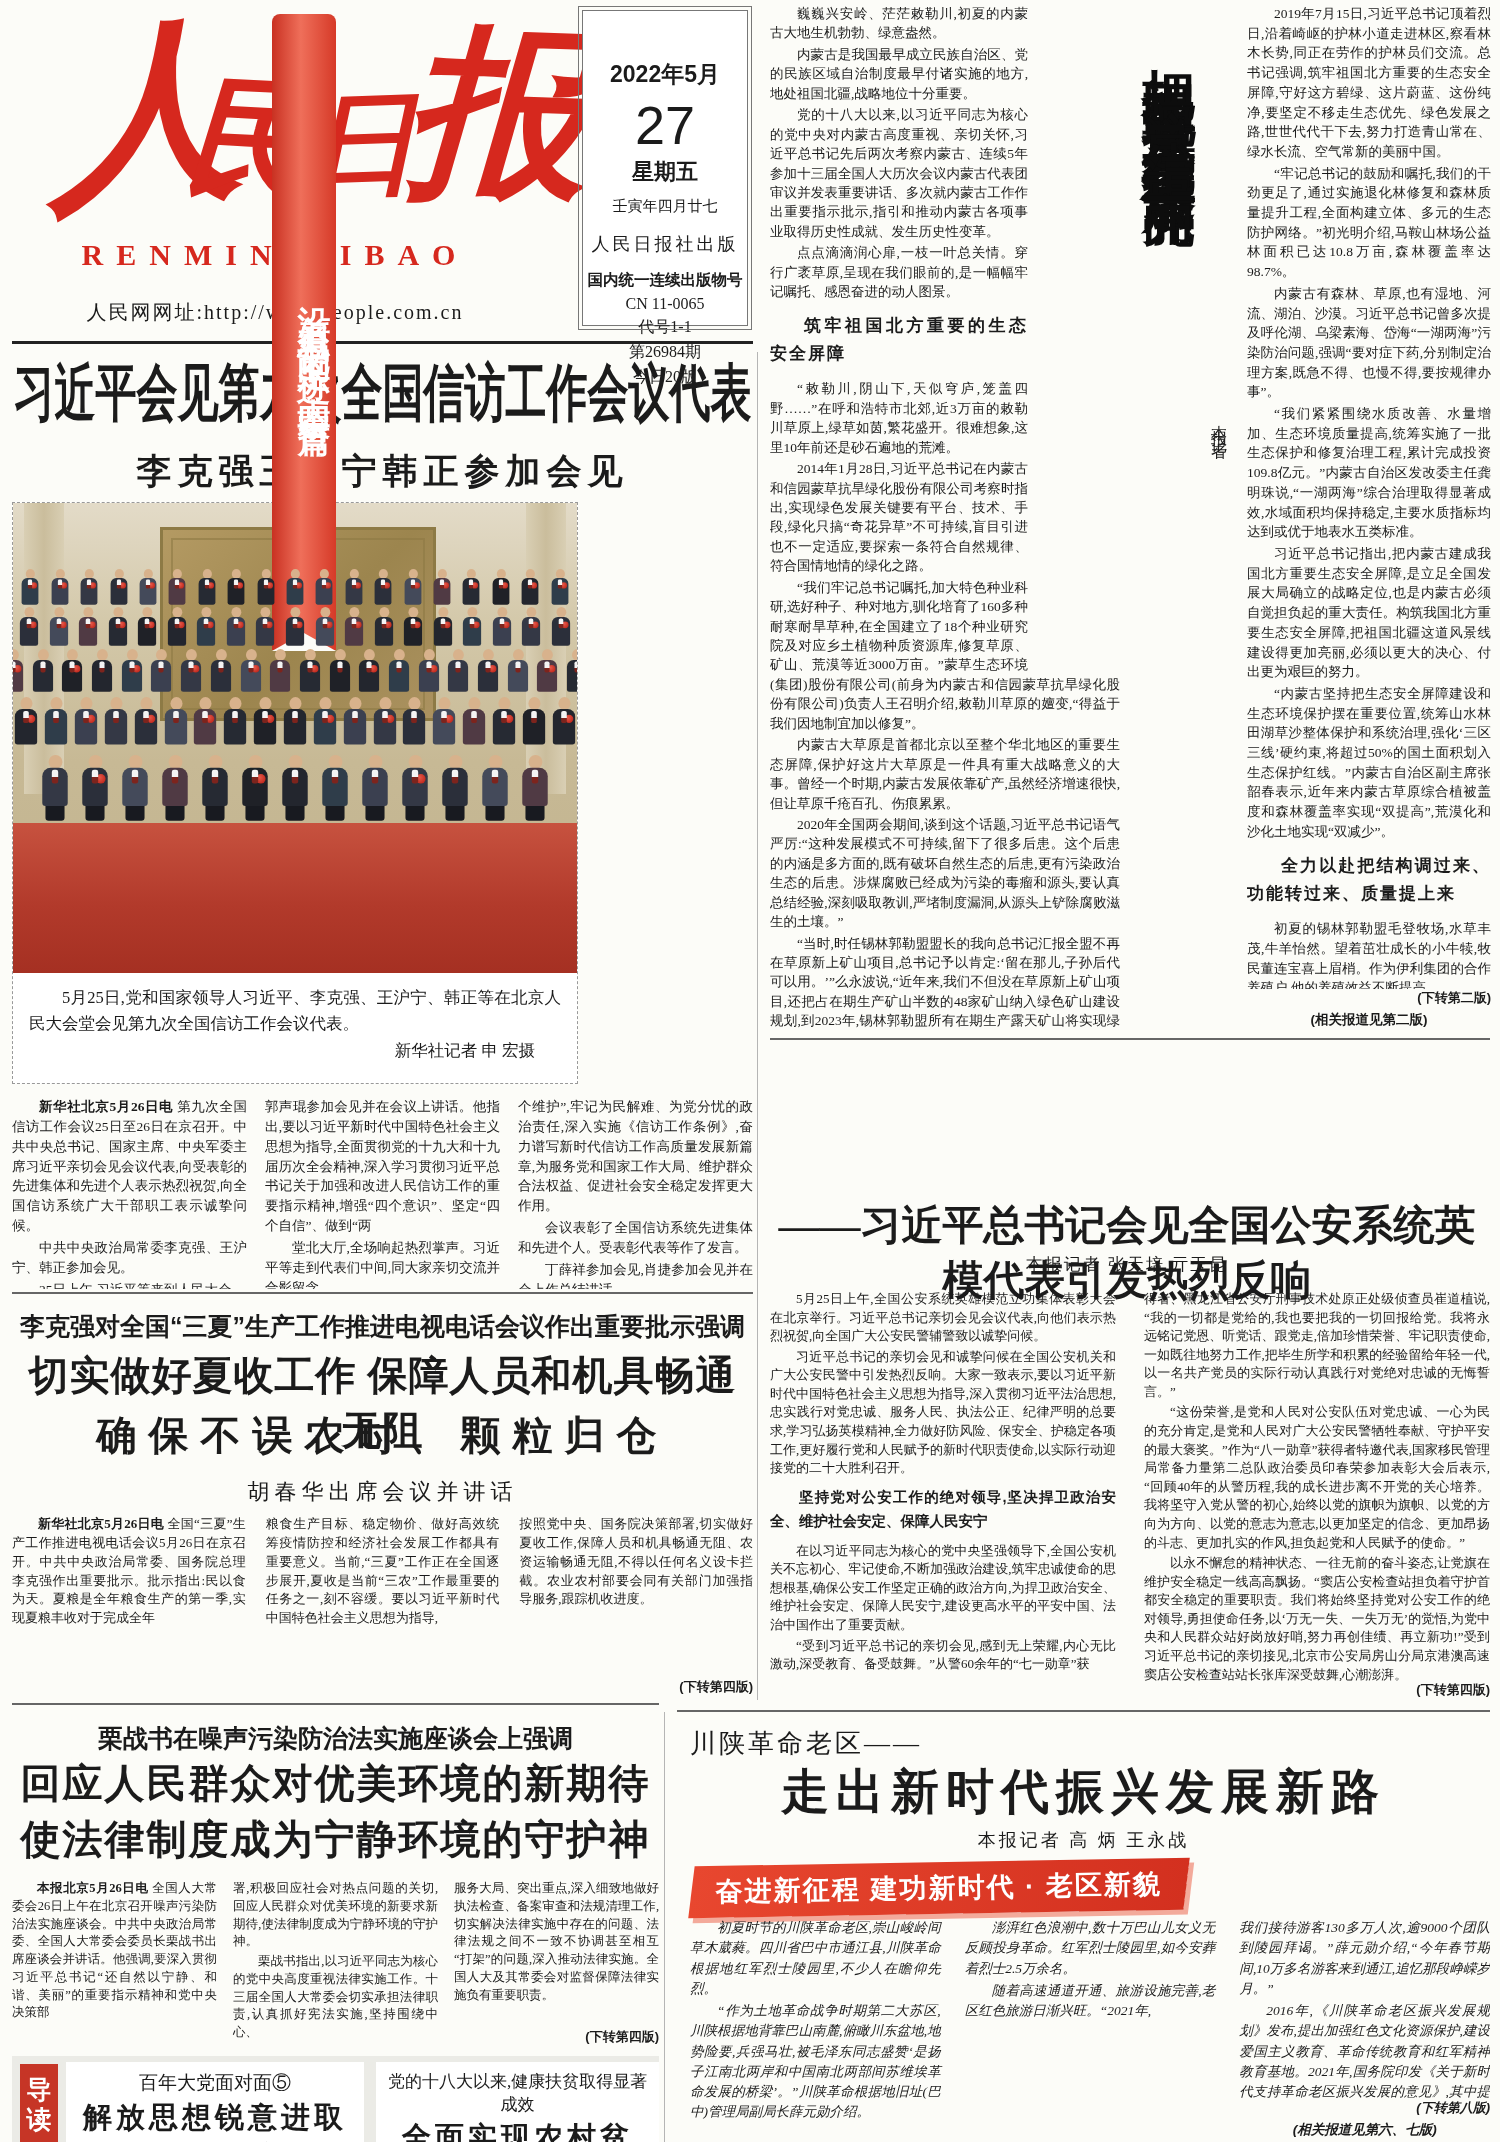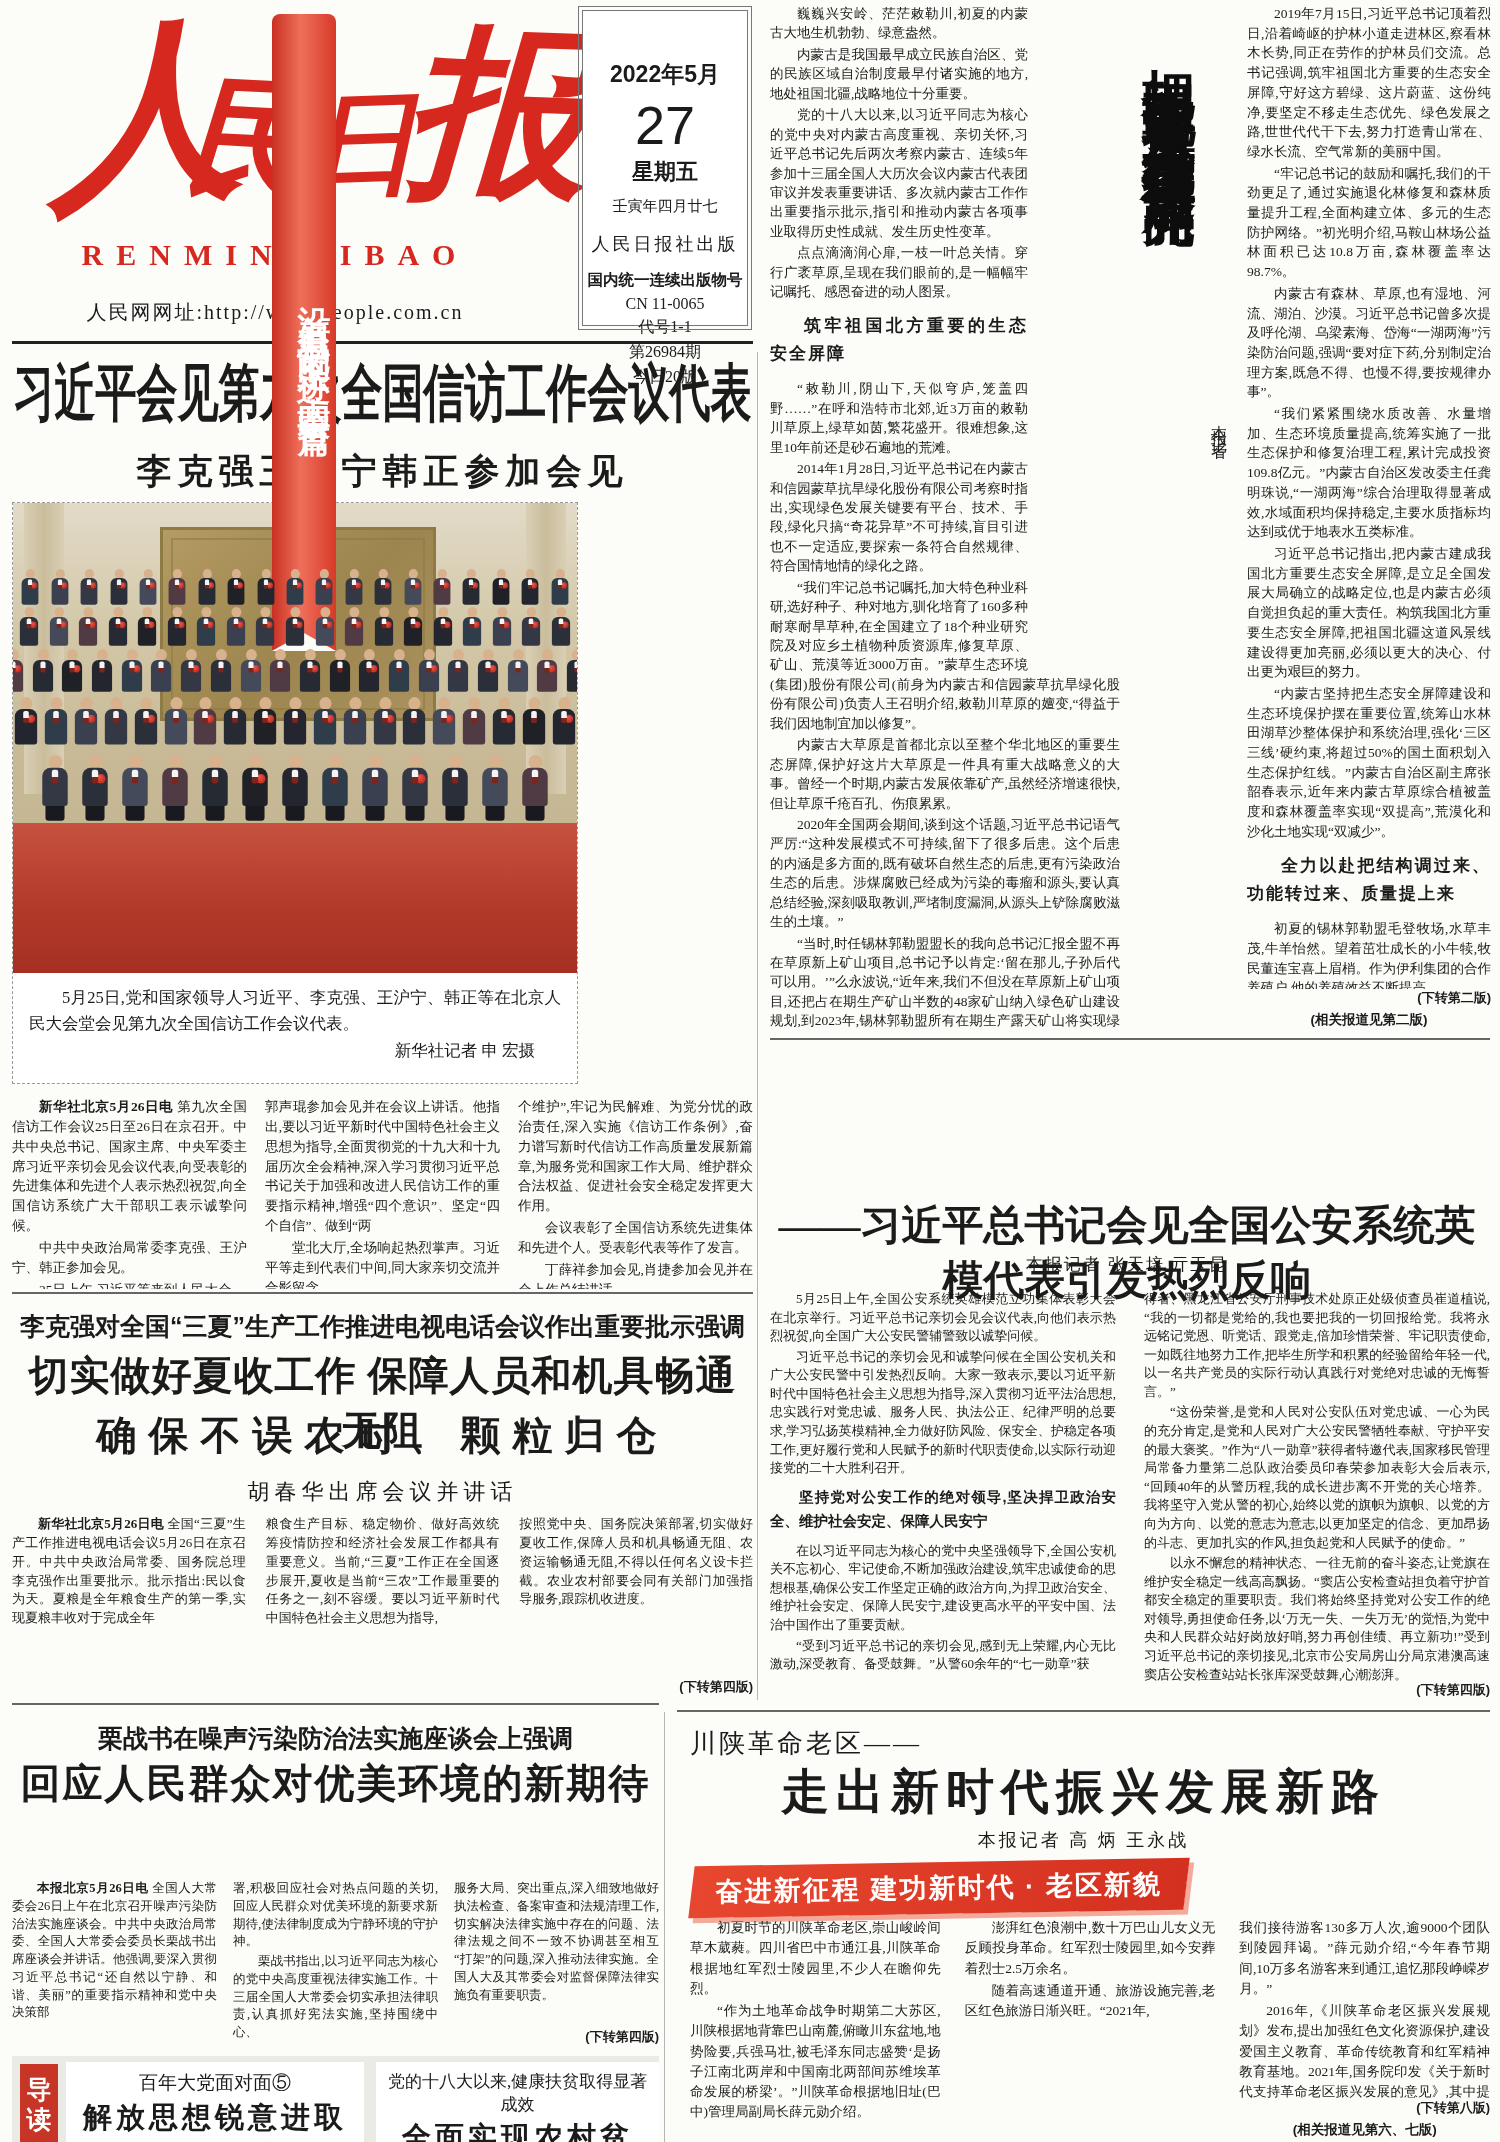--- a/index.html
+++ b/index.html
@@ -126,21 +126,21 @@
 
   
   #laoqu-kicker{left:690px;top:1726px;font-size:26px;letter-spacing:3px;}
   #laoqu-headline{left:677px;top:1760px;width:813px;font-size:48px;font-weight:700;letter-spacing:7px;}
   #laoqu-byline{left:677px;top:1828px;width:813px;font-size:18px;letter-spacing:3px;}
   #laoqu-banner{left:692px;top:1862px;transform:skewX(-8deg) rotate(-1deg);
      background:linear-gradient(90deg,#e8472f,#d3301f);color:#fff;font-family:"Liberation Sans","DejaVu Sans",sans-serif;
      font-weight:bold;font-size:27px;letter-spacing:2px;padding:8px 24px;box-shadow:5px 5px 0 #f3aa9b;}
   #laoqu-banner span{display:inline-block;transform:skewX(8deg);}
   #laoqu-body{left:690px;top:1918px;width:800px;height:224px;display:flex;gap:24px;overflow:hidden;}
-  #laoqu-body .pcol{flex:1;position:relative;font-size:13.5px;line-height:1.5;padding-bottom:40px;box-sizing:border-box;}
+  #laoqu-body .pcol{flex:1;position:relative;font-size:13.5px;line-height:1.5;padding-bottom:40px;box-sizing:border-box;font-style:italic;}
 </style>
 </head>
 <body>
 
 <div id="page">
 
   <div>
     <span class="logo-char" style="left:45px;top:14px;font-size:195px;transform:rotate(-5deg);">人</span>
     <span class="logo-char" style="left:185px;top:72px;font-size:135px;transform:rotate(3deg);">民</span>
     <span class="logo-char" style="left:305px;top:88px;font-size:112px;transform:rotate(-2deg);">日</span>
@@ -797,20 +797,21 @@
         </div>
       <div class="colfoot">
         <p class="turn-note">(下转第四版)</p>
       </div>
     </div>
   </div>
 
   <div class="abs" id="rule-sanxia-bottom"></div>
   <div class="abs sans center" id="noise-kicker">栗战书在噪声污染防治法实施座谈会上强调</div>
   <div class="abs center" id="noise-h1">回应人民群众对优美环境的新期待</div>
+  <div class="abs center" id="noise-h2">使法律制度成为宁静环境的守护神</div>
   <div class="abs" id="noise-body">
     <div class="pcol justify">
       <p><b>本报北京5月26日电  </b><span>全国人大常委会26日上午在北京召开噪声污染防治法实施座谈会。中共中央政治局常委、全国人大常委会委员长栗战书出席座谈会并讲话。他强调,要深入贯彻习近平总书记“还自然以宁静、和谐、美丽”的重要指示精神和党中央决策部</span></p>
     </div>
     <div class="pcol justify" data-flush-first="true">
         <p>署,积极回应社会对热点问题的关切,回应人民群众对优美环境的新要求新期待,使法律制度成为宁静环境的守护神。</p>
         <p>栗战书指出,以习近平同志为核心的党中央高度重视法律实施工作。十三届全国人大常委会切实承担法律职责,认真抓好宪法实施,坚持围绕中心、</p>
       </div>
     <div class="pcol justify">
       <div data-flush-first="true">

